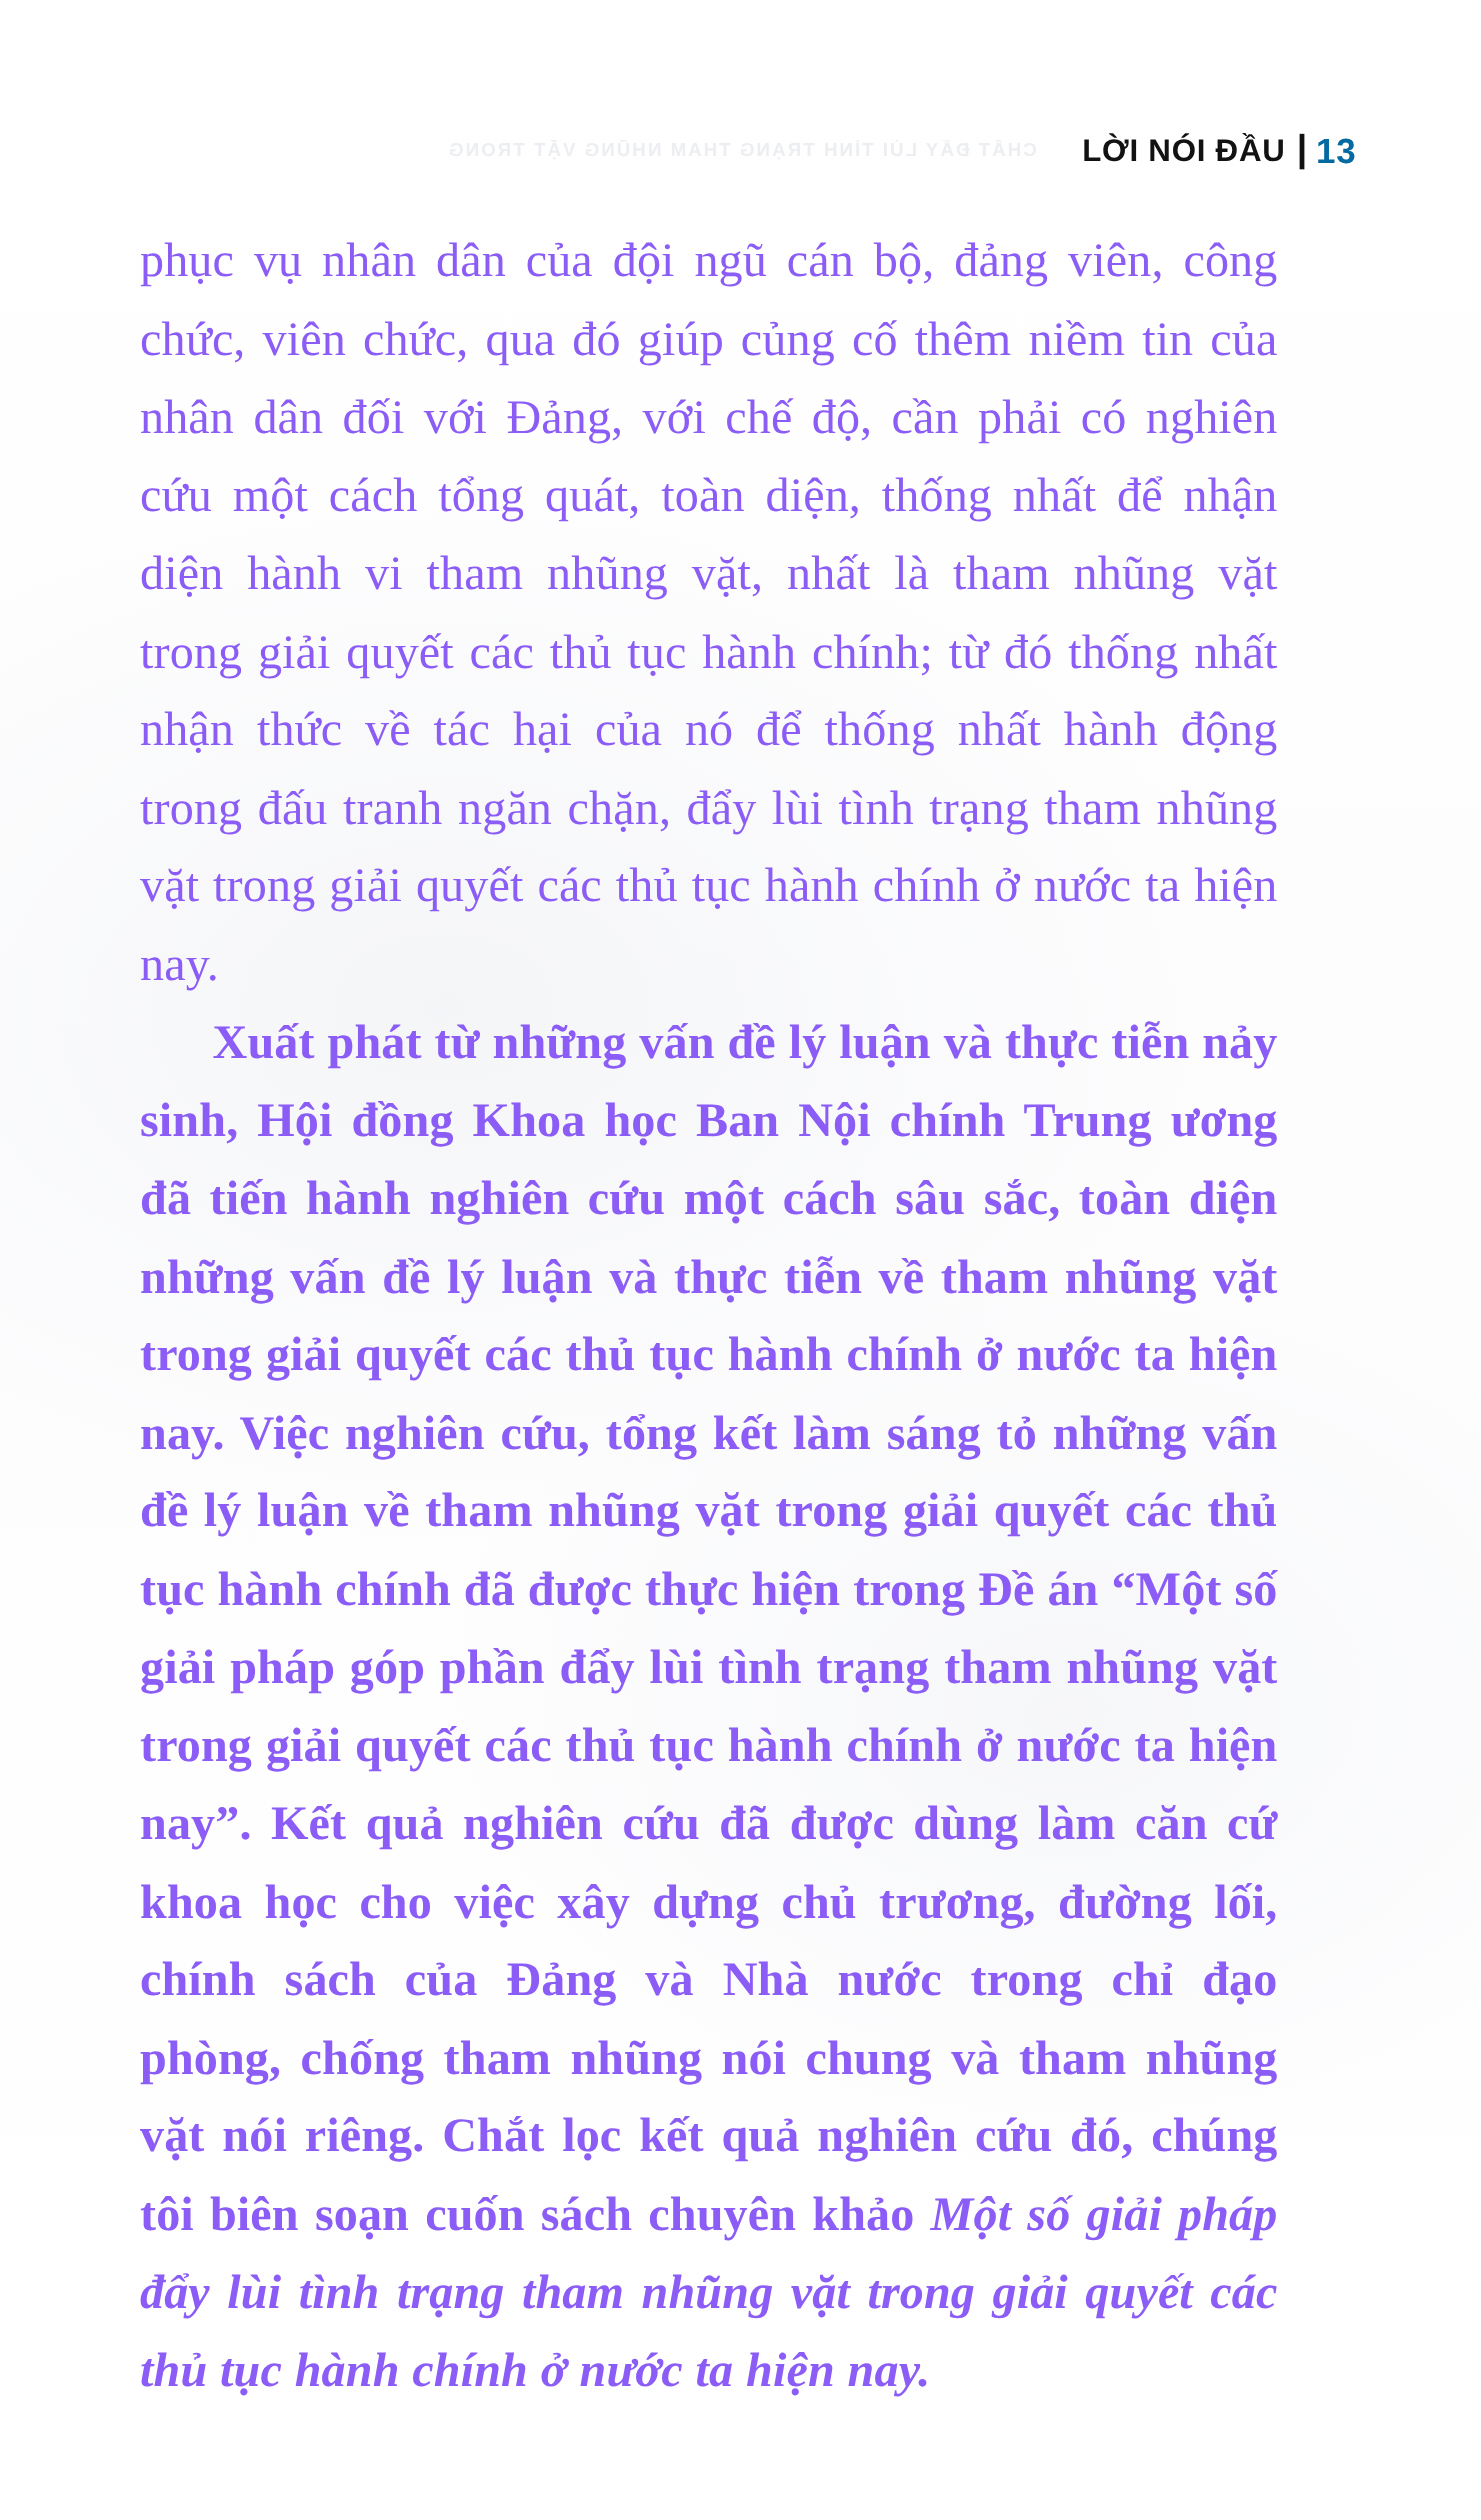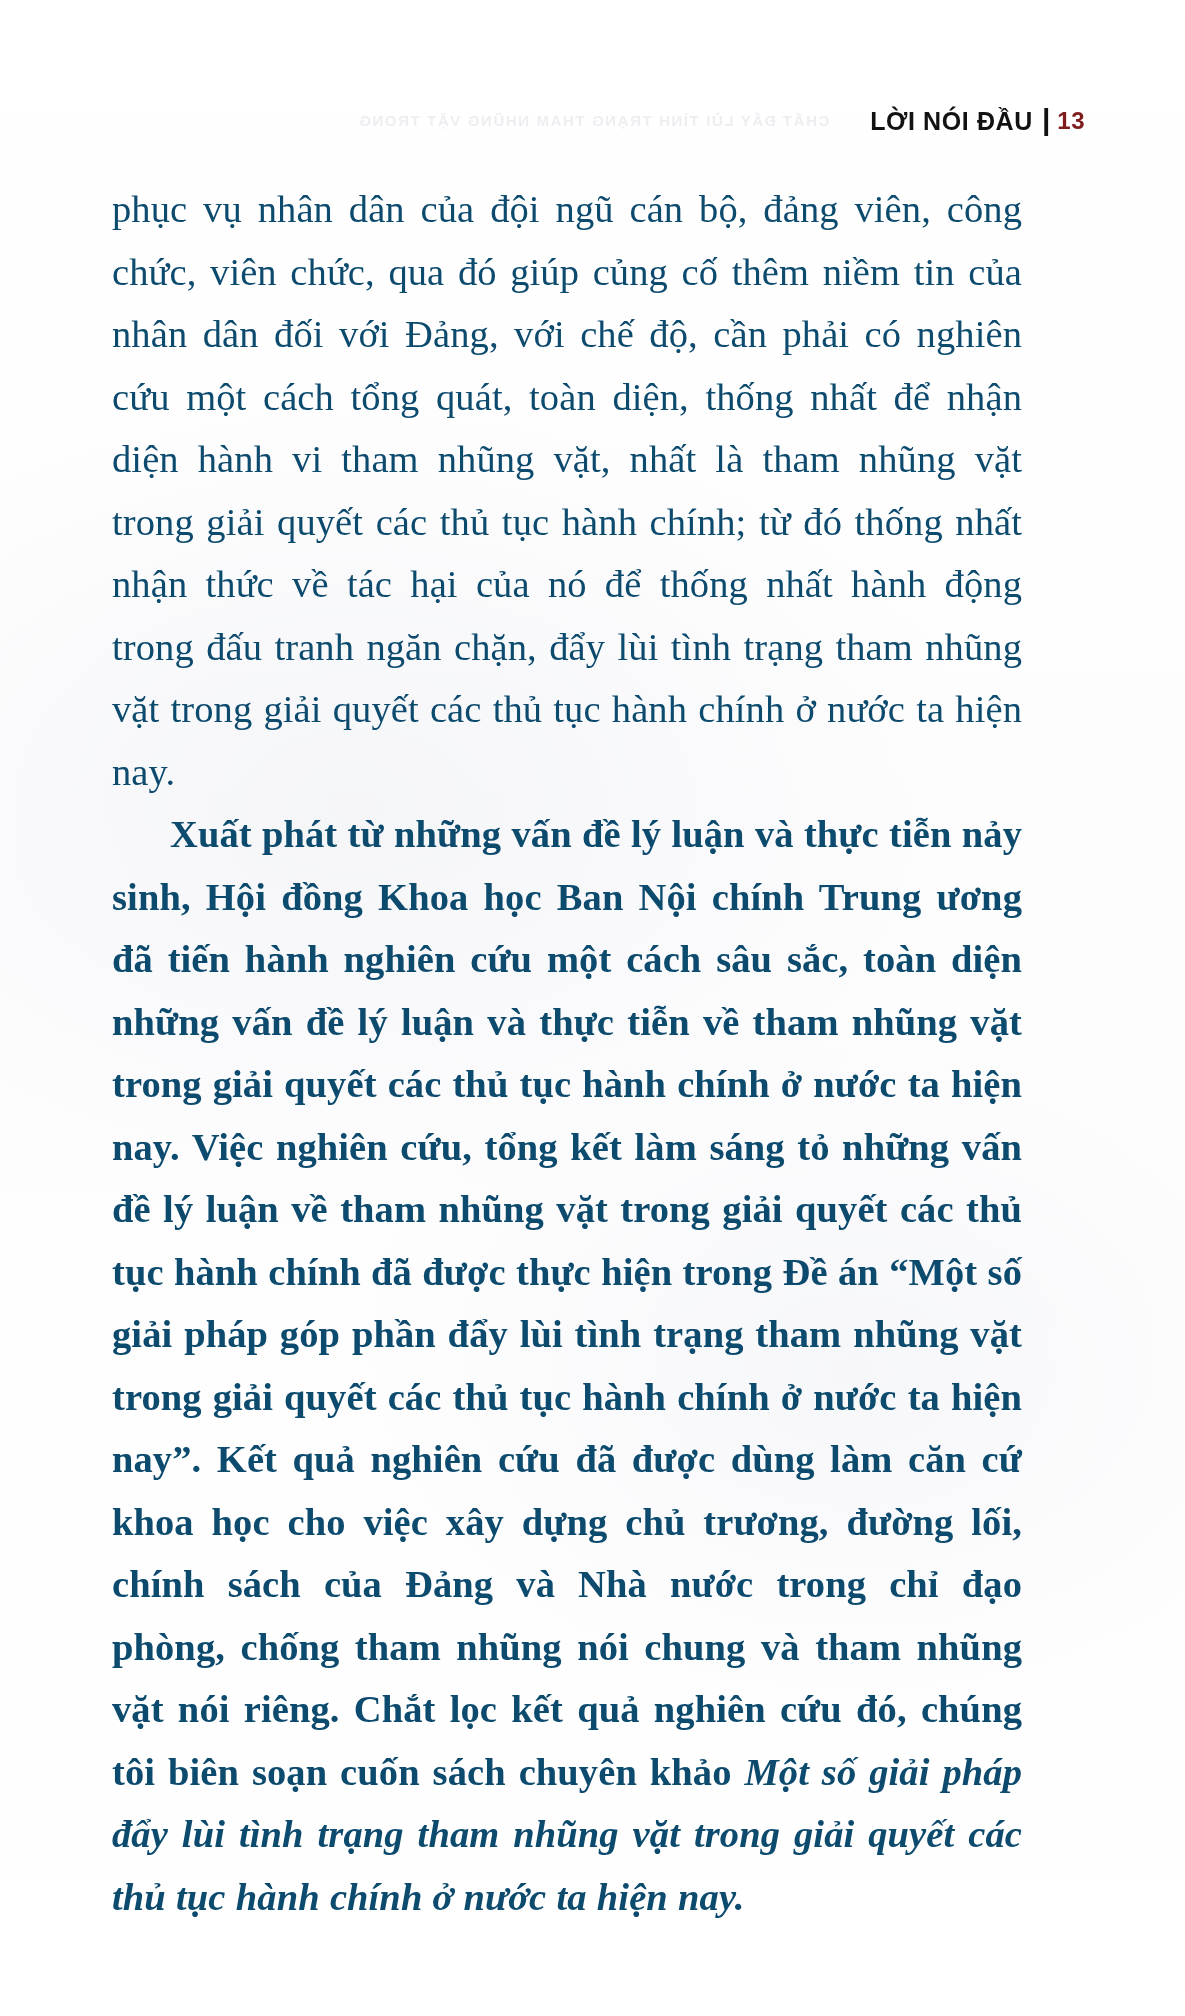--- a/index.html
+++ b/index.html
@@ -80,44 +80,44 @@
     color: #121212;
     margin: 0 7px 0 9px;
     position: relative;
     top: -1px;
     z-index: 2;
   }
 
   .head-pageno {
     font-family: "Liberation Sans", "DejaVu Sans", sans-serif;
     font-weight: 700;
-    font-size: 24px;
+    font-size: 28px;
     letter-spacing: 0.5px;
-    color: #7f1d1d;
+    color: #0369a1;
     position: relative;
     z-index: 2;
   }
 
   
   .textblock {
     position: absolute;
     top: 178px;
     left: 112px;
     width: 910px;
   }
 
   p.para {
     margin: 0;
     text-align: justify;
     text-justify: inter-word;
     font-size: 38.5px;
     line-height: 62.5px;
     letter-spacing: 0.1px;
     word-spacing: 0.5px;
-    color: #0c4a6e;
+    color: #8b5cf6;
     -webkit-font-smoothing: none;
   }
 
   p.para.indent {
     text-indent: 58px;
     font-weight: bold;
   }
 
   em.title-italic {
     font-style: italic;

